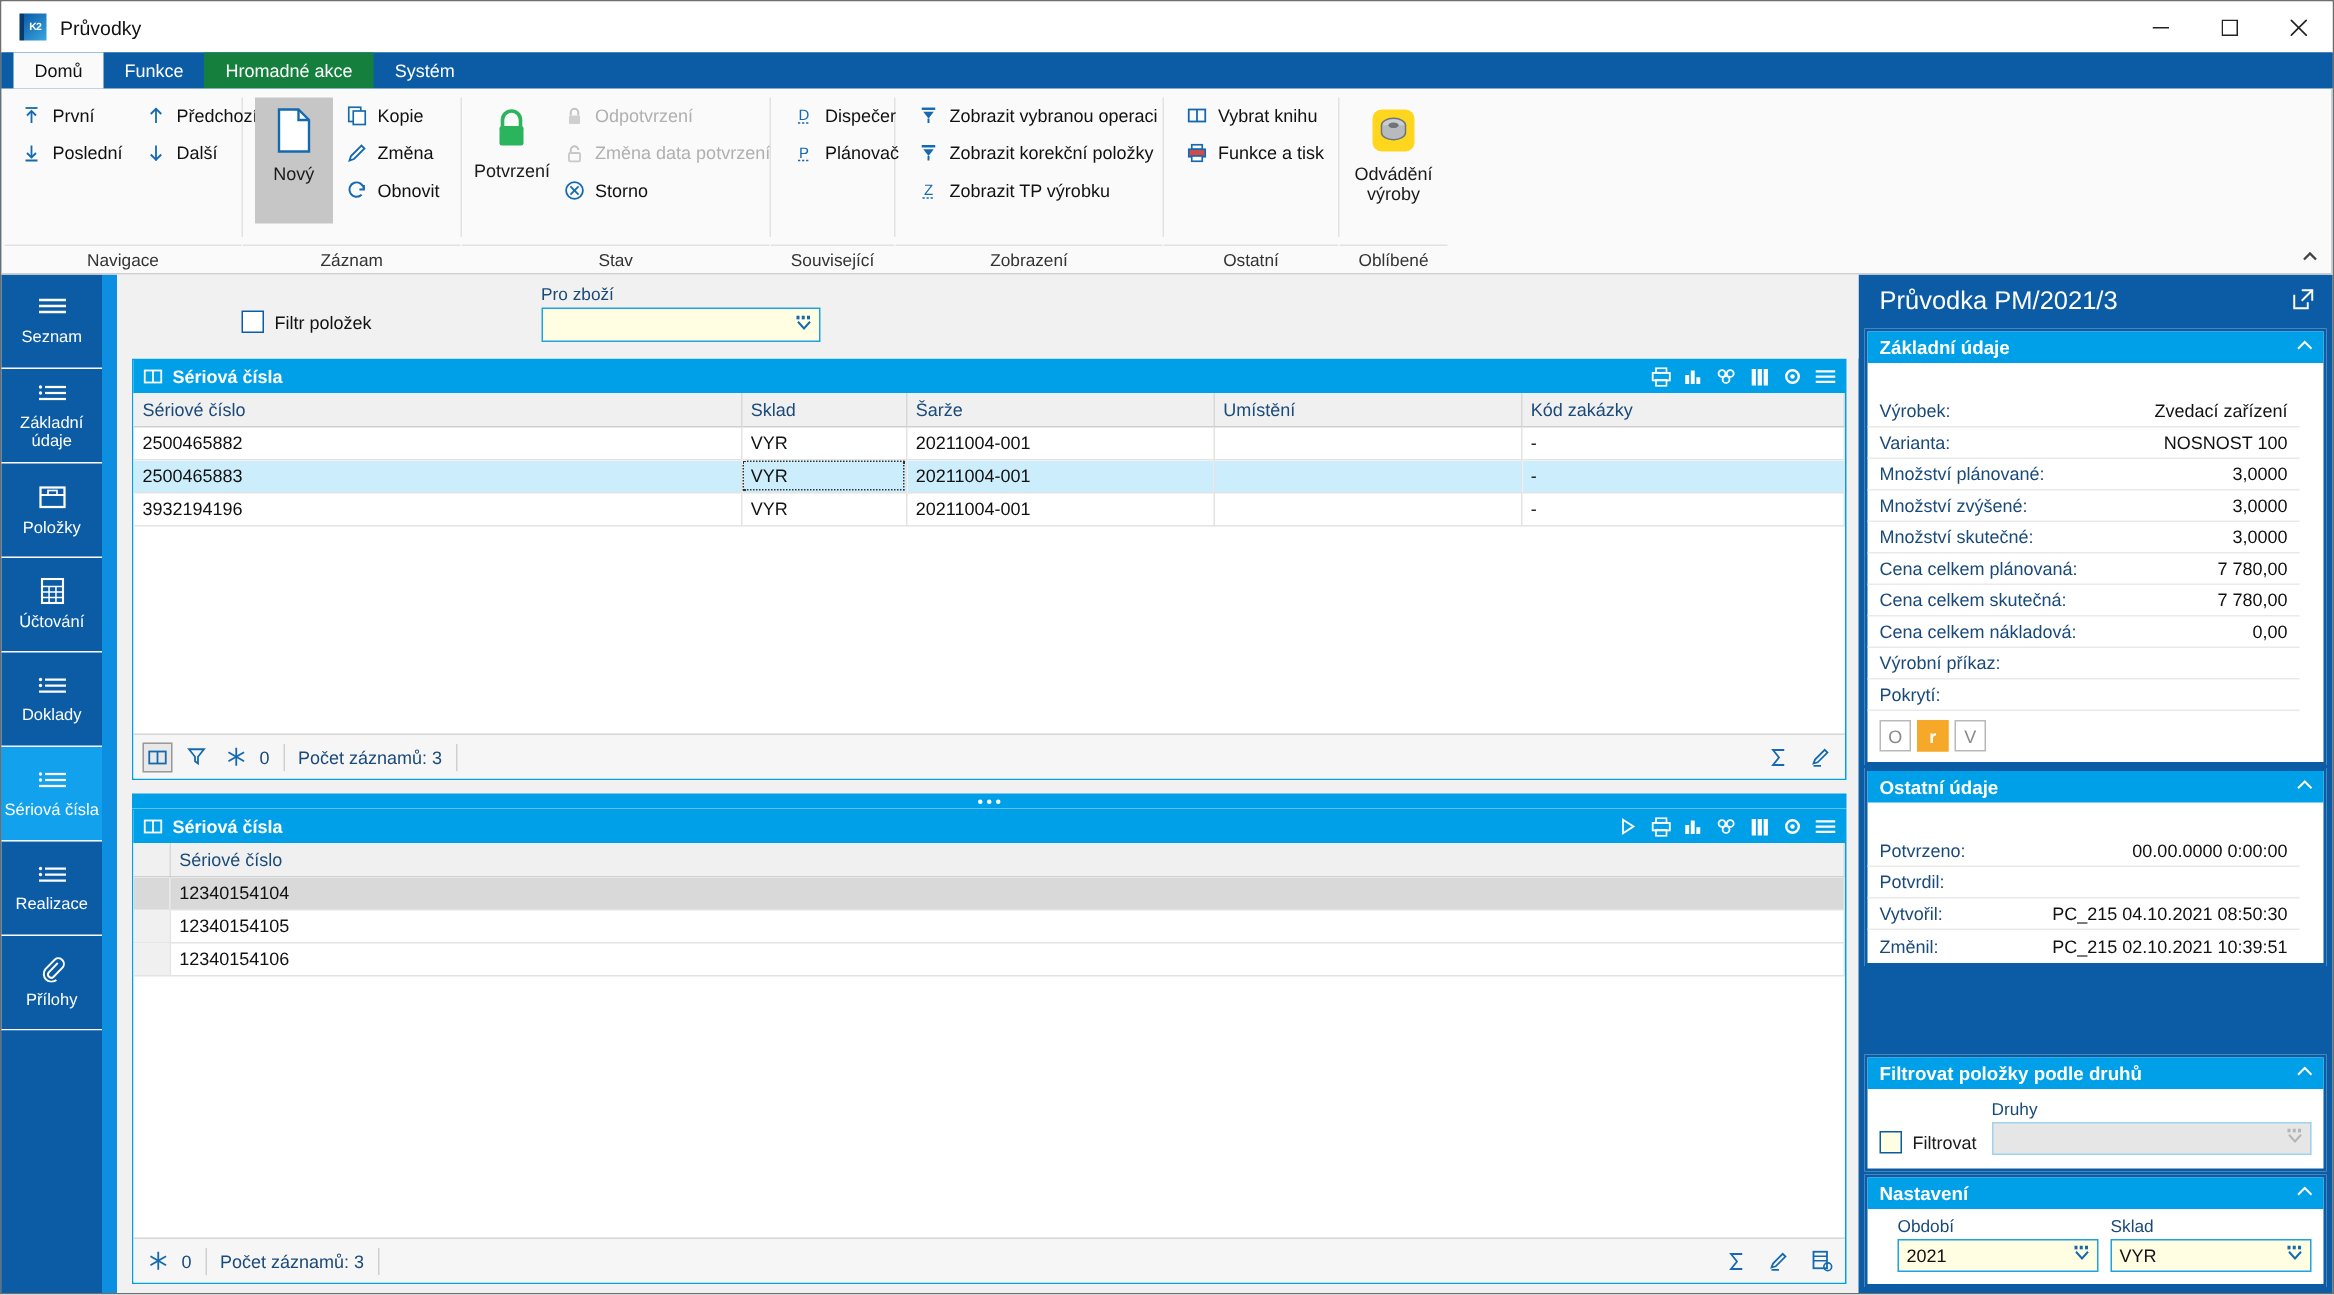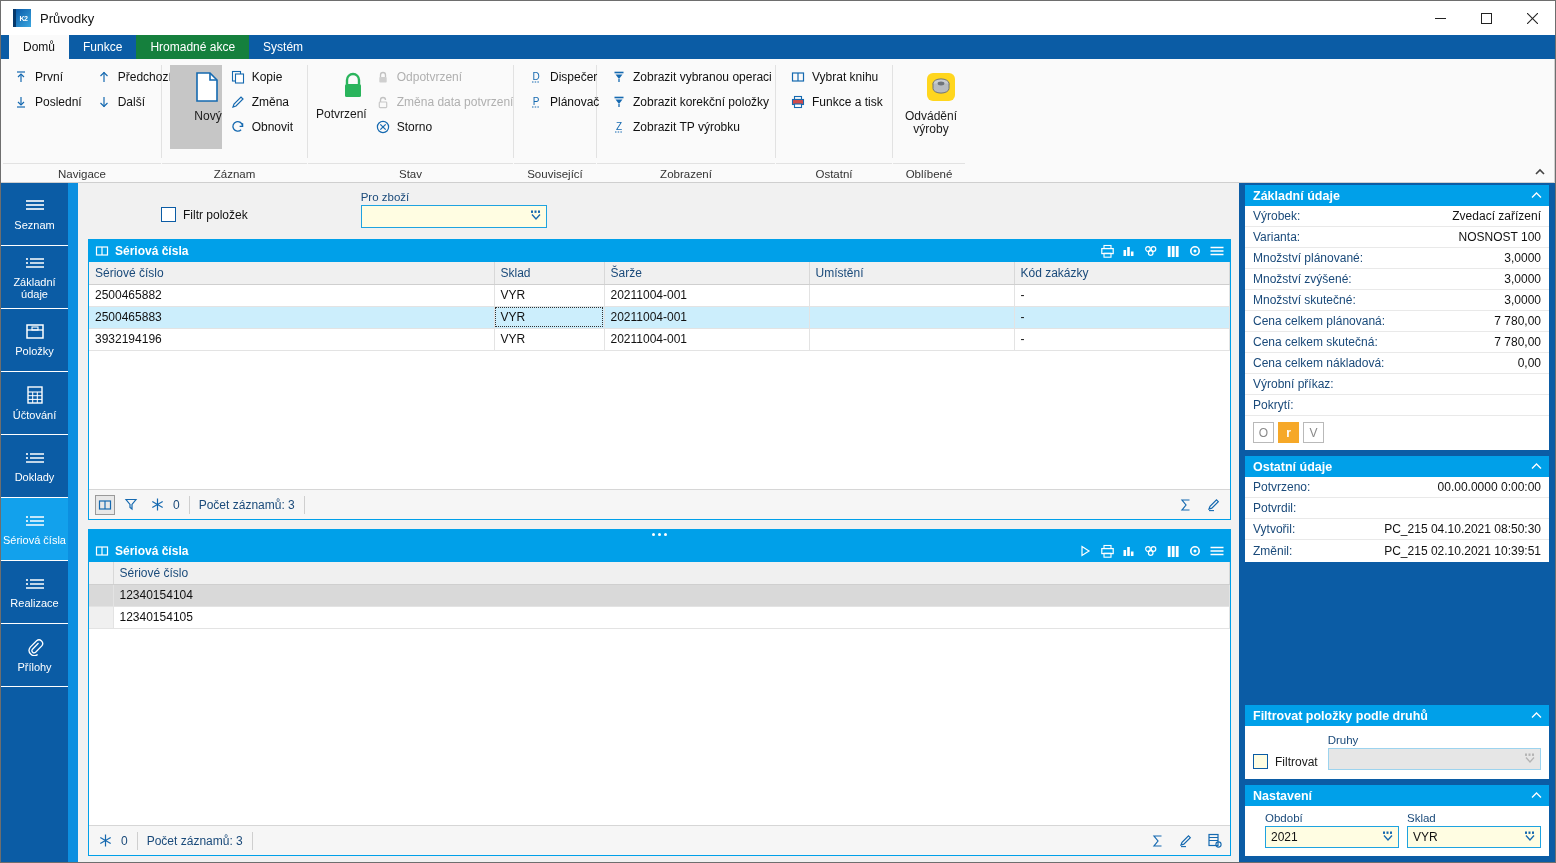--- a/index.html
+++ b/index.html
@@ -55,21 +55,21 @@
   }
   .rgroup-sep { width:1px; background:#e2e2e2; margin:6px 0 24px 0; }
   .rcol { display:flex; flex-direction:column; gap:1px; }
   .ritem {
     display:flex; align-items:center; gap:6px; height:24px;
     padding:0 6px; font-size:12px; color:#111; white-space:nowrap;
   }
   .ritem.dis { color:#b0b0b0; }
   .ico { width:16px;height:16px;display:inline-flex;align-items:center;justify-content:center;flex:0 0 16px; }
   .big-btn {
-    width:66px; display:flex; flex-direction:column; align-items:flex-end;
+    width:66px; display:flex; flex-direction:column; align-items:center;
     justify-content:flex-start; padding-top:6px; height:84px; font-size:12px;
   }
   .big-btn.sel { background:#c6c6c6; }
   .big-btn .biglabel { margin-top:4px; text-align:center; line-height:13px; }
   .collapse-arrow {
     position:absolute; right:8px; bottom:4px; font-size:11px; color:#444;
   }
   
   .body { flex:1; display:flex; min-height:0; }
   
@@ -149,21 +149,21 @@
     height:36px; flex:0 0 36px; display:flex; align-items:center;
     color:#fff; font-size:17px; padding:0 8px 0 10px;
   }
   .rp-title .ext { margin-left:auto; font-size:14px; }
   .rp-section { background:#fff; border:2px solid #0b5ca5; margin-bottom:2px; }
   .rp-head {
     height:21px; background:#00a0e9; color:#fff; font-weight:bold; font-size:12.5px;
     display:flex; align-items:center; padding:0 6px 0 8px;
   }
   .rp-head .chev { margin-left:auto; font-size:11px; font-weight:normal; }
-  .rp-rows { padding:0 0 1px 0; }
+  .rp-rows { padding:0 16px 1px 0;margin-top:22px; }
   .rp-row {
     display:flex; align-items:center; height:21px; padding:0 8px;
     border-bottom:1px solid #e9e9e9; font-size:12px;
   }
   .rp-row:last-child { border-bottom:0; }
   .rp-k { color:#1a4a7a; }
   .rp-v { margin-left:auto; color:#111; }
   .badges { display:flex; gap:4px; padding:5px 8px 7px 8px; }
   .badge {
     width:21px;height:21px;border:1px solid #b9b9b9;display:flex;
@@ -819,20 +819,24 @@
               </thead>
               <tbody>
                 <tr class="cur">
                   <td class="rowhdr"></td>
                   <td>12340154104</td>
                 </tr>
                 <tr>
                   <td class="rowhdr"></td>
                   <td>12340154105</td>
                 </tr>
+                <tr>
+                  <td class="rowhdr"></td>
+                  <td>12340154106</td>
+                </tr>
               </tbody>
             </table>
           </div>
           <div class="statusbar">
             <span class="sb-ico">
               <svg width="15" height="15" viewBox="0 0 15 15">
                   <g stroke="#1569b0" stroke-width="1.2">
                     <line x1="7.5" y1="1.5" x2="7.5" y2="13.5"></line>
                     <line x1="2.3" y1="4.5" x2="12.7" y2="10.5"></line>
                     <line x1="2.3" y1="10.5" x2="12.7" y2="4.5"></line>
@@ -863,20 +867,30 @@
                     <circle cx="11.5" cy="11.5" r="2.6" fill="none" stroke="#1569b0" stroke-width="1.1"></circle>
                   </svg>
               </span>
             </span>
           </div>
         </div>
       </div>
     </div>
 
     <div class="rightpanel">
+      <div class="rp-title">
+        <span>Průvodka PM/2021/3</span>
+        <span class="ext">
+          <svg width="15" height="15" viewBox="0 0 15 15">
+              <path d="M1.5 4.5 v9 h9 v-4" fill="none" stroke="#fff" stroke-width="1.3"></path>
+              <polyline points="6.5,1.5 13.5,1.5 13.5,8.5" fill="none" stroke="#fff" stroke-width="1.3"></polyline>
+              <line x1="6.5" y1="8.5" x2="13.5" y2="1.5" stroke="#fff" stroke-width="1.3"></line>
+            </svg>
+        </span>
+      </div>
 
       <div class="rp-section">
         <div class="rp-head">
           <span>Základní údaje</span>
           <span class="chev">
             <svg width="13" height="9" viewBox="0 0 13 9">
                 <polyline points="2,6.5 6.5,2 11,6.5" fill="none" stroke="#fff" stroke-width="1.3"></polyline>
               </svg>
           </span>
         </div>

